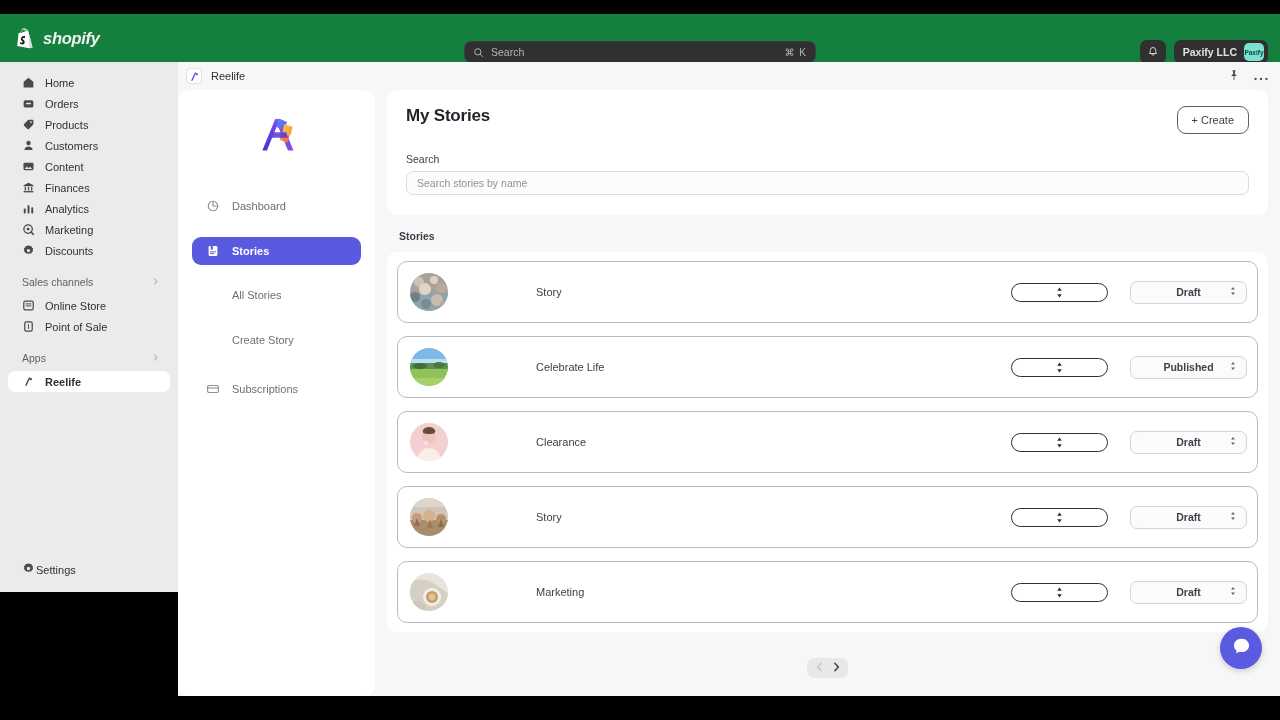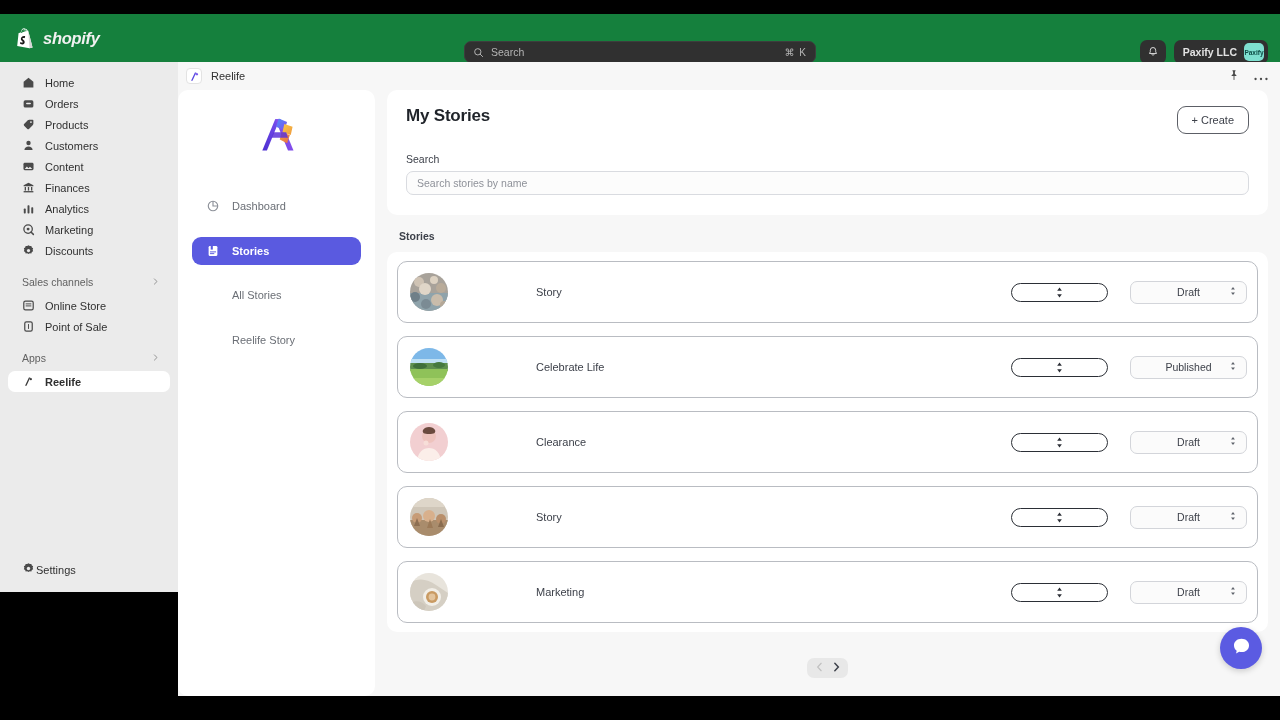--- a/index.html
+++ b/index.html
@@ -169,21 +169,21 @@
   .pill-select {
     width: 97px; height: 19px; border: 1px solid #2b2f36; border-radius: 10px;
     background: #ffffff; display: flex; align-items: center; justify-content: center;
     position: relative;
   }
   .status-select {
     width: 117px; height: 23px; border: 1px solid #d3d5da; border-radius: 7px;
     background: #fbfbfb; display: flex; align-items: center;
     justify-content: center; position: relative;
   }
-  .status-select .txt { font-size: 10.5px; color: #3d414a; }
+  .status-select .txt { font-size: 10.5px; color: #3d414a; font-weight: bold; }
   .status-select .arrows { position: absolute; right: 9px; }
 
   .pagination {
     display: flex; justify-content: center; margin-top: 26px;
   }
   .pager {
     background: #e8e8e8; border-radius: 7px; height: 20px; width: 41px;
     display: flex; align-items: center; justify-content: center; gap: 10px;
   }
   .pager .ch { font-size: 10px; line-height: 1; }
@@ -472,23 +472,32 @@
             </svg>
         </span>
         <span>Stories</span>
       </div>
 
       <div class="side-sub first">
         <span>All Stories</span>
       </div>
 
       <div class="side-sub">
-        <span>Reelife Story</span>
-      </div>
-
+        <span>Create Story</span>
+      </div>
+
+      <div class="side-item sub-after">
+        <span class="side-ico">
+          <svg width="14" height="14" viewBox="0 0 16 16">
+              <rect x="1.8" y="4" width="12.4" height="8" rx="1.6" fill="none" stroke="#8d9199" stroke-width="1.3"></rect>
+              <path d="M1.8 6.8h12.4" stroke="#8d9199" stroke-width="1.3"></path>
+            </svg>
+        </span>
+        <span>Subscriptions</span>
+      </div>
     </div>
 
     <div class="app-main">
 
       <div class="card card-head">
         <div class="page-title-row">
           <div class="page-title">My Stories</div>
           <div class="create-btn">+ Create</div>
         </div>
         <div class="search-label">Search</div>

